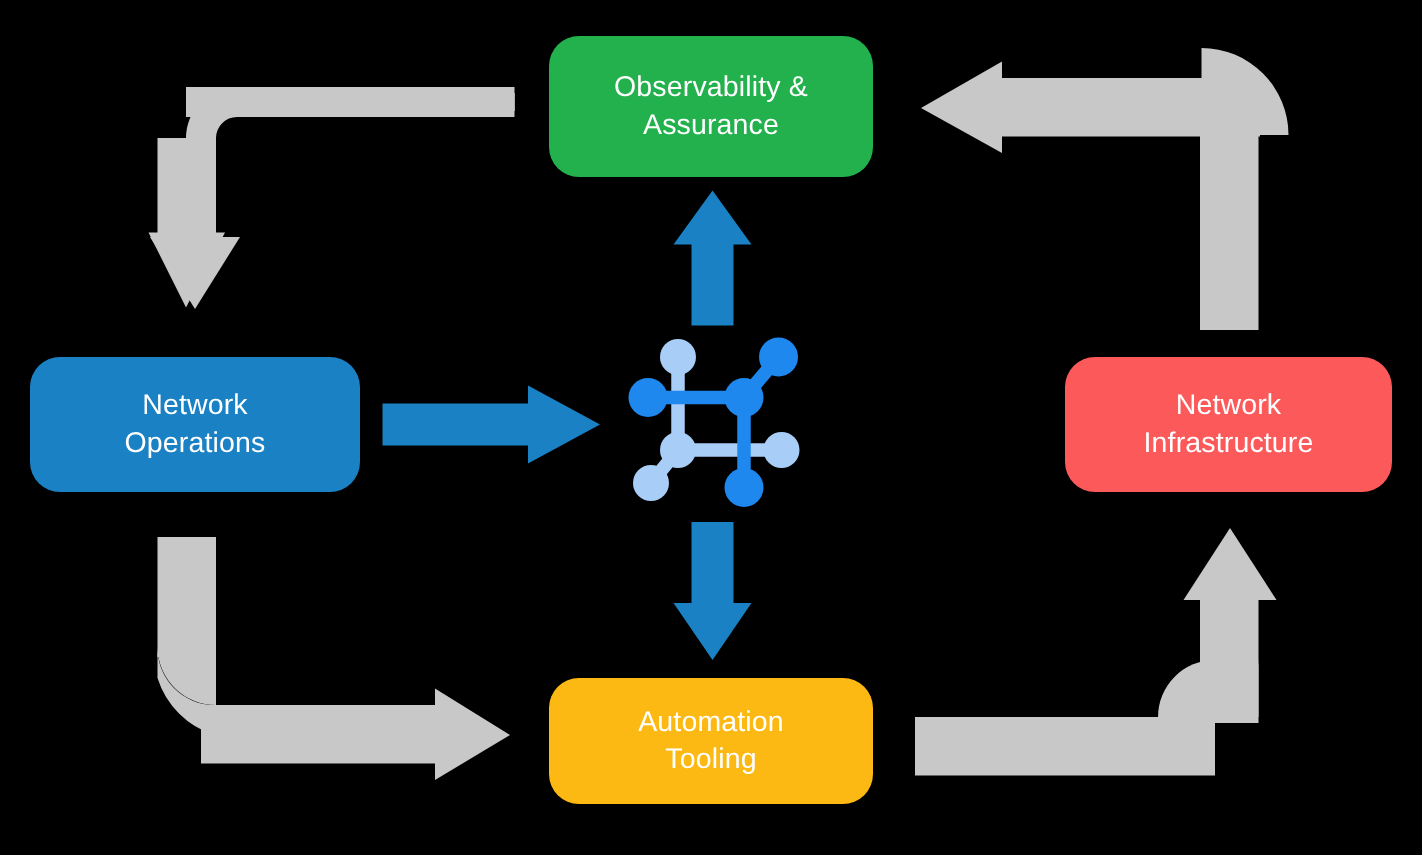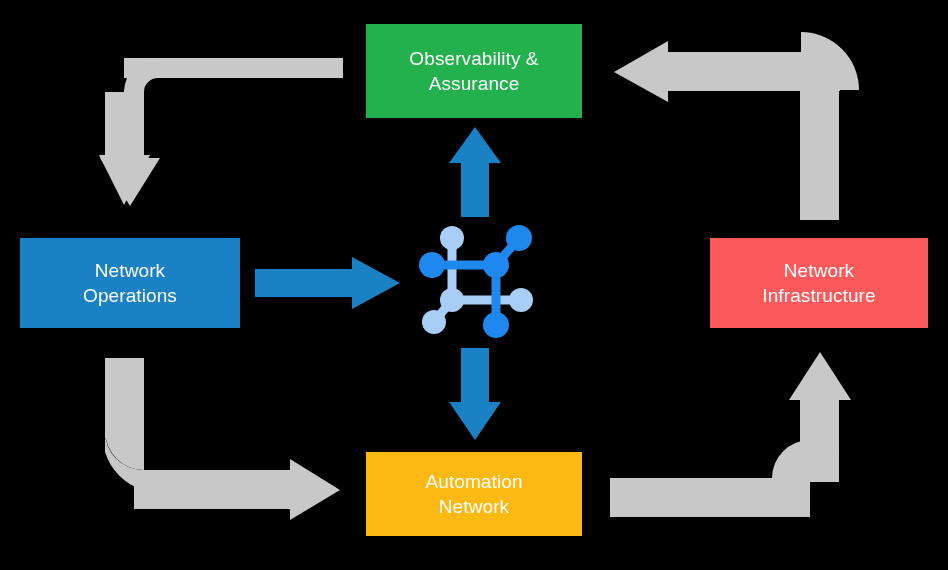--- a/index.html
+++ b/index.html
@@ -10,21 +10,21 @@
   #canvas {
     position: relative;
     width: 948px;
     height: 570px;
     background: #000000;
     overflow: hidden;
     font-family: "Liberation Sans", sans-serif;
   }
   .node-box {
     position: absolute;
-    border-radius: 0;
+    border-radius: 20px;
     display: flex;
     align-items: center;
     justify-content: center;
     text-align: center;
     color: #ffffff;
     font-size: 19px;
     line-height: 1.32;
     font-weight: 400;
     letter-spacing: 0.1px;
     box-sizing: border-box;
@@ -133,15 +133,15 @@
   <div class="node-box" id="box-observability">Observability &amp;
 Assurance</div>
 
   <div class="node-box" id="box-operations">Network
 Operations</div>
 
   <div class="node-box" id="box-infrastructure">Network
 Infrastructure</div>
 
   <div class="node-box" id="box-automation">Automation
-Network</div>
+Tooling</div>
 
 </div>
 
 </body></html>

